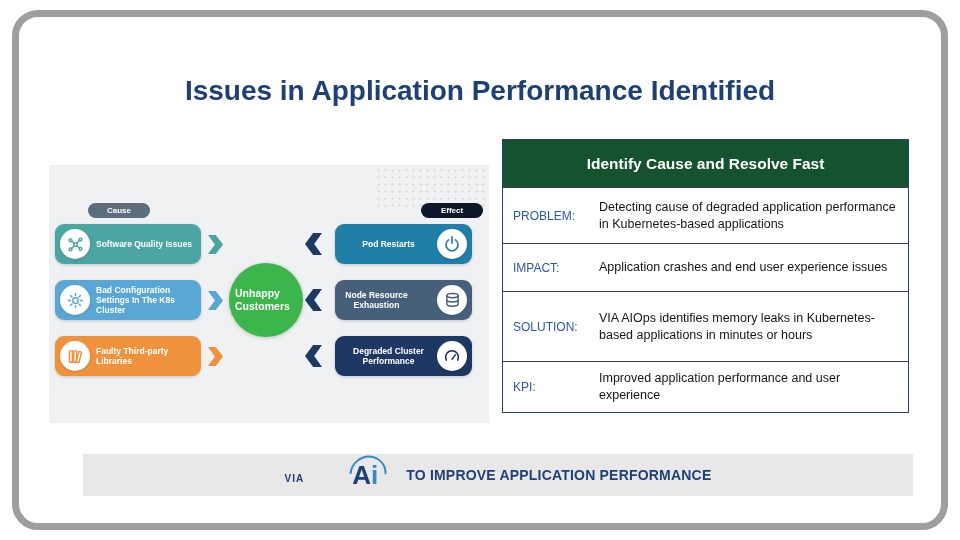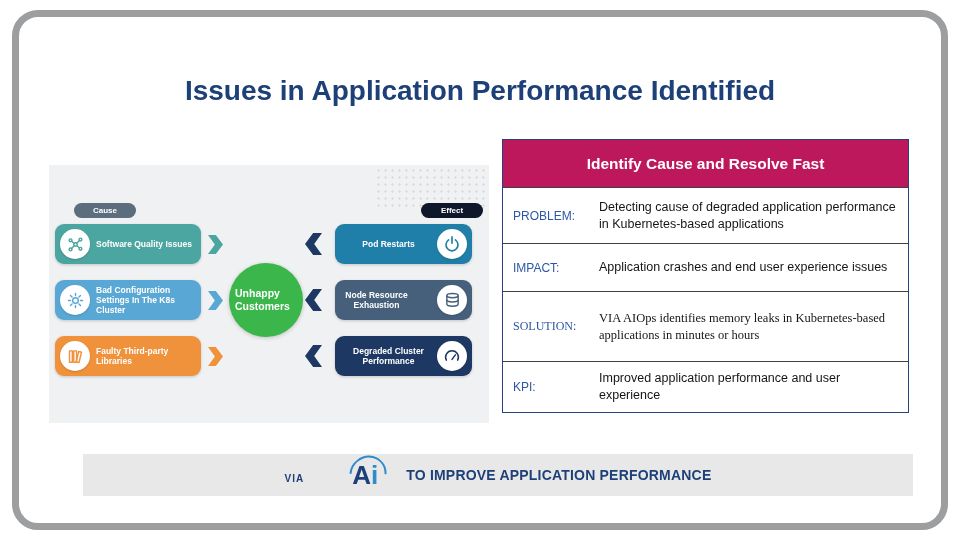--- a/index.html
+++ b/index.html
@@ -26,21 +26,21 @@
   .dots {
     position:absolute; right:4px; top:2px; width:110px; height:42px;
     background-image:radial-gradient(#d9dbdd 1px, transparent 1.3px);
     background-size:7px 7px; opacity:.9;
   }
   .pill {
     position:absolute; height:15px; width:62px; border-radius:8px;
     color:#fff; font-size:8px; font-weight:bold;
     display:flex; align-items:center; justify-content:center;
   }
-  .pill.cause { left:25px; top:38px; }
+  .pill.cause { left:39px; top:38px; }
   .pill.effect { right:6px; top:38px; }
 
   .cbox {
     position:absolute; left:6px; width:146px; height:40px; border-radius:9px;
     display:flex; align-items:center; color:#fff;
     box-shadow:0 1px 3px rgba(0,0,0,.18); padding:0 4px 0 5px;
   }
   .cbox .txt { font-size:8.5px; font-weight:bold; line-height:1.18; padding-left:6px; padding-right:2px; }
   .ebox {
     position:absolute; left:286px; width:137px; height:40px; border-radius:9px;
@@ -72,31 +72,31 @@
     text-align:left; color:#fff; font-size:10.5px; font-weight:bold; line-height:1.2;
     box-shadow:0 1px 4px rgba(0,0,0,.2); padding:6px;
   }
 
   
   .infotable {
     position:absolute; left:483px; top:122px; width:407px;
     border:1px solid #24427e; background:#fff;
   }
   .infotable .head {
-    height:47px; background:#be185d; color:#fff;
+    height:47px; background:#14532d; color:#fff;
     display:flex; align-items:center; justify-content:center;
     font-size:15.5px; font-weight:bold;
   }
   .trow {
     display:flex; align-items:center; border-top:1px solid #404040;
     padding:8px 10px;
   }
   .trow .lbl { width:86px; flex:0 0 86px; color:#2c57a5; font-size:12px; }
   .trow .dsc { flex:1; color:#151515; font-size:12.5px; line-height:1.35; }
-  .trow.h56 { min-height:56px; } .trow.h48 { min-height:48px; } .trow.h70 { min-height:70px;font-family:Liberation Serif, serif; }
+  .trow.h56 { min-height:56px; } .trow.h48 { min-height:48px; } .trow.h70 { min-height:70px; }
 
   
   .footer {
     position:absolute; left:64px; top:437px; width:830px; height:42px;
     background:#e8e8e8; display:flex; align-items:center; justify-content:center; gap:20px;
   }
   .logo { display:flex; align-items:flex-end; position:relative; padding-right:8px;gap:48px; }
   .logo .via { font-size:10px; font-weight:bold; color:#1e4078; letter-spacing:1px; margin-bottom:4px; }
   .logo .ai-wrap { position:relative; display:inline-block; line-height:1; }
   .logo .ai-a { font-size:26px; font-weight:bold; color:#1e4078; }

